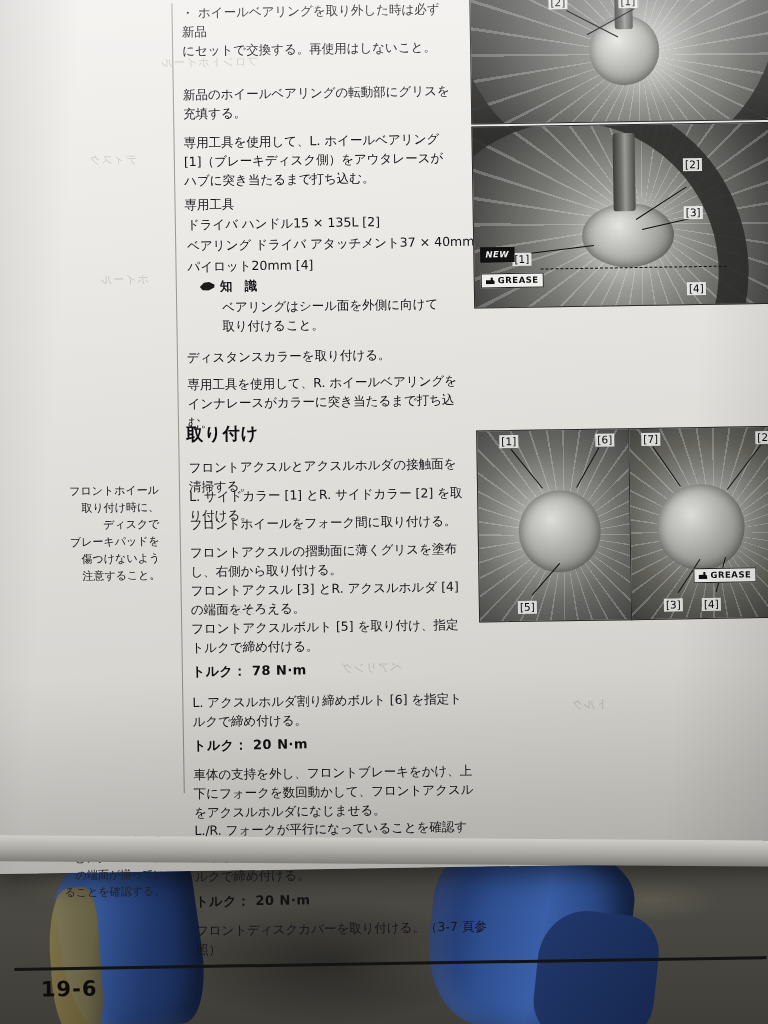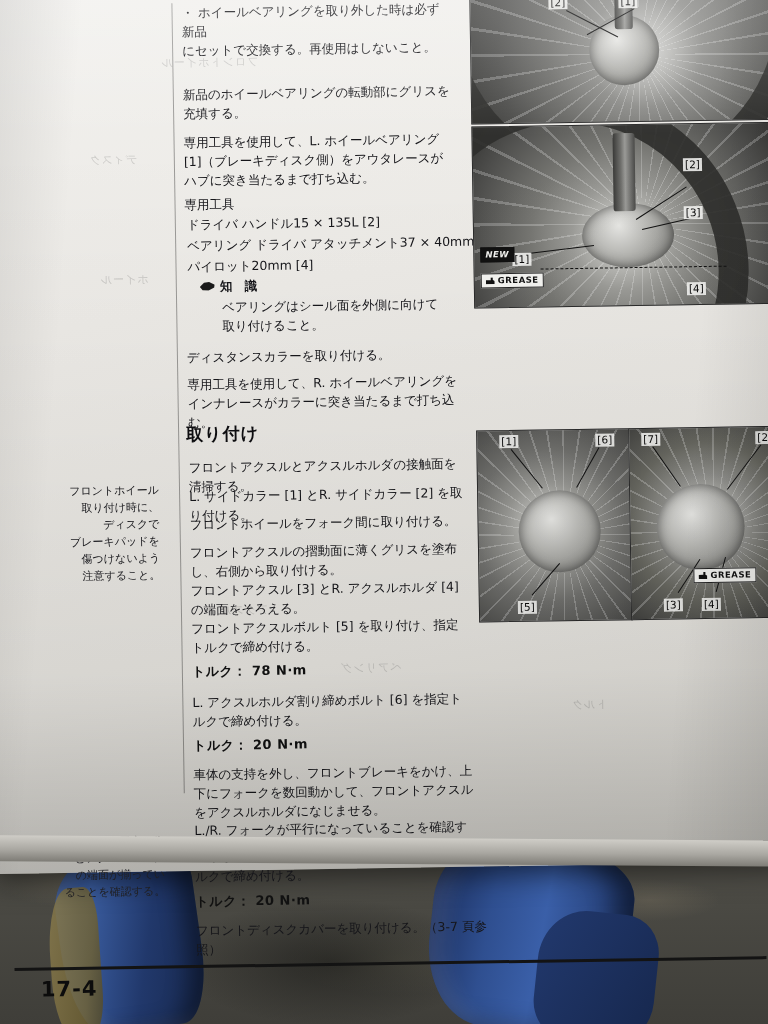--- a/index.html
+++ b/index.html
@@ -452,20 +452,20 @@
         <div class="lead" style="left:46px; top:164px; width:40px; transform: rotate(-56deg);"></div>
         <div class="lead" style="left:84px; top:164px; width:36px; transform: rotate(-74deg);"></div>
         <div class="callout" style="left:12px; top:4px;">[7]</div>
         <div class="callout" style="left:126px; top:4px;">[2]</div>
         <div class="callout" style="left:32px; top:170px;">[3]</div>
         <div class="callout" style="left:70px; top:170px;">[4]</div>
         <div class="badge grease" style="left:62px; top:140px;">GREASE</div>
       </div>
 
       <div class="footer-rule" style="top:962px; left:0px; width:752px;"></div>
-      <div class="page-no" style="top:972px;">17-4</div>
+      <div class="page-no" style="top:972px;">19-6</div>
 
     </div>
   </div>
 
   <div class="page-edge"></div>
 
 </div>
 
 </body></html>

